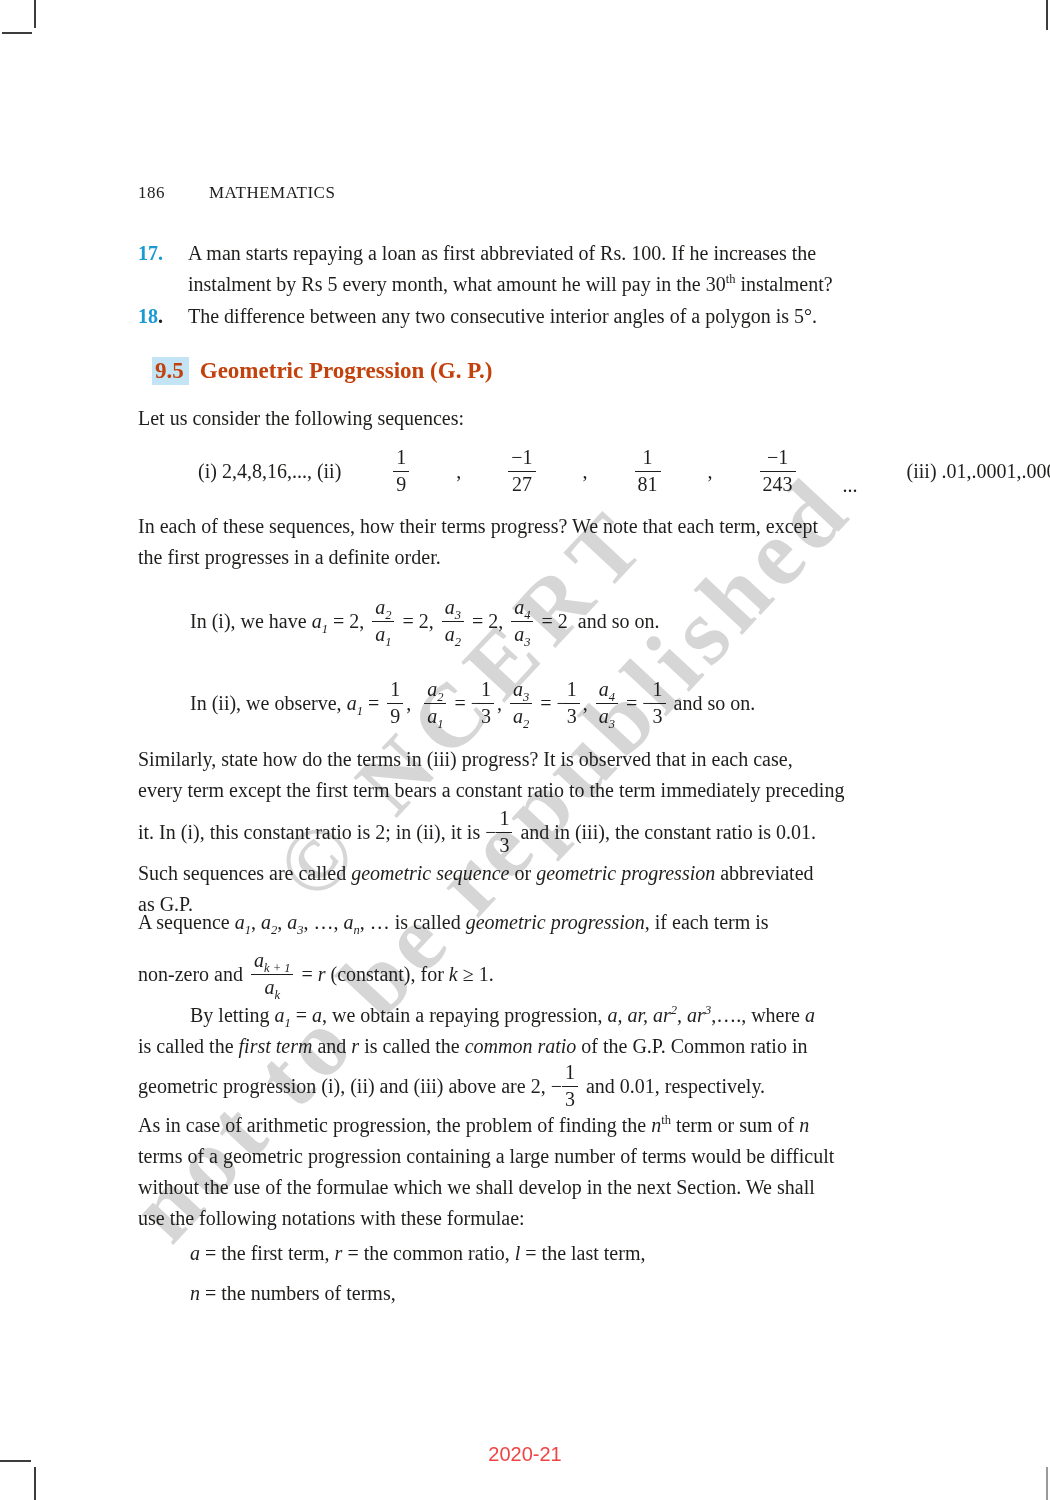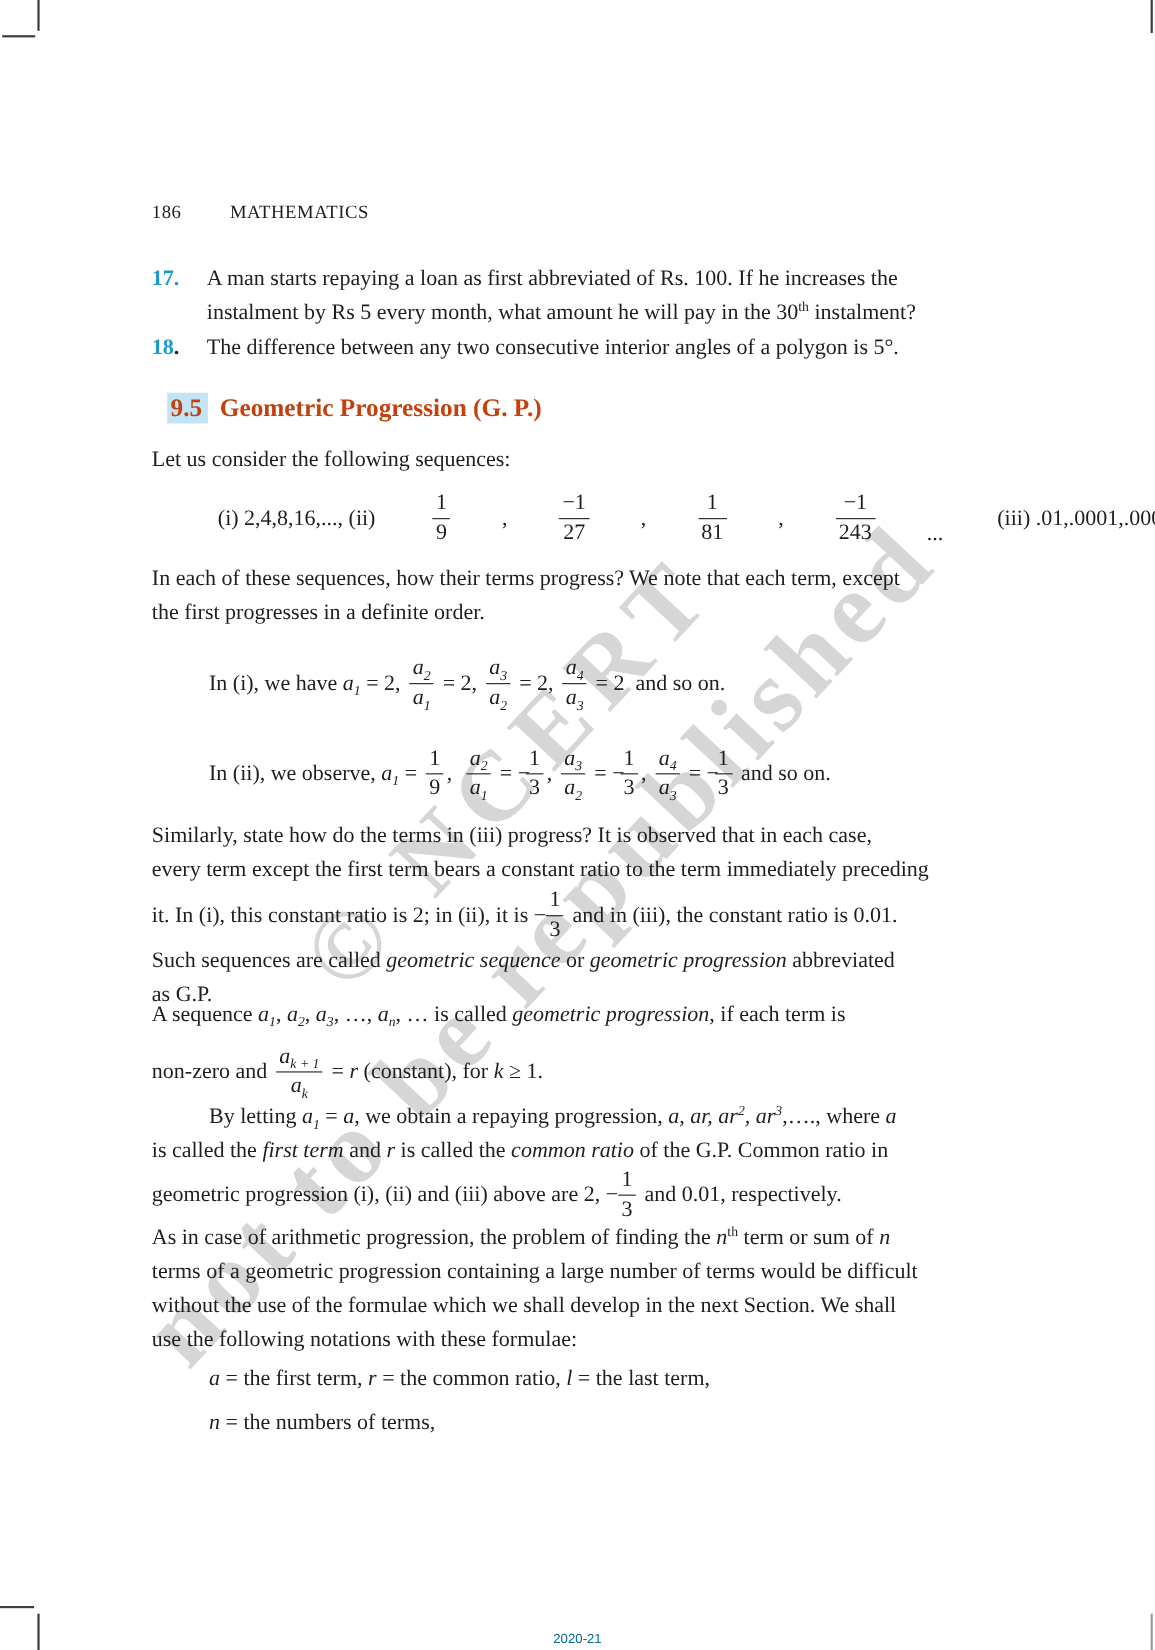--- a/index.html
+++ b/index.html
@@ -50,22 +50,22 @@
   .neg { margin-right:-4px; }
   .tight { margin-left:0; }
 
   sub { font-size:12.5px; line-height:0; }
   sup { font-size:12.5px; line-height:0; }
   i { font-style:italic; }
   .lowdots { align-self:flex-end; padding-bottom:4px; }
 
   
   .footer {
-    position:absolute; left:0; top:1483px; width:1050px; text-align:center;
-    font-family:"Liberation Sans","DejaVu Sans",sans-serif; font-size:12px; color:#0369a1;
+    position:absolute; left:0; top:1443px; width:1050px; text-align:center;
+    font-family:"Liberation Sans","DejaVu Sans",sans-serif; font-size:20px; color:#ef4444;
   }
 </style>
 </head>
 <body>
 
 <div class="page">
 
   <div class="wm" id="wm1">© NCERT</div>
   <div class="wm" id="wm2">not to be republished</div>
 

